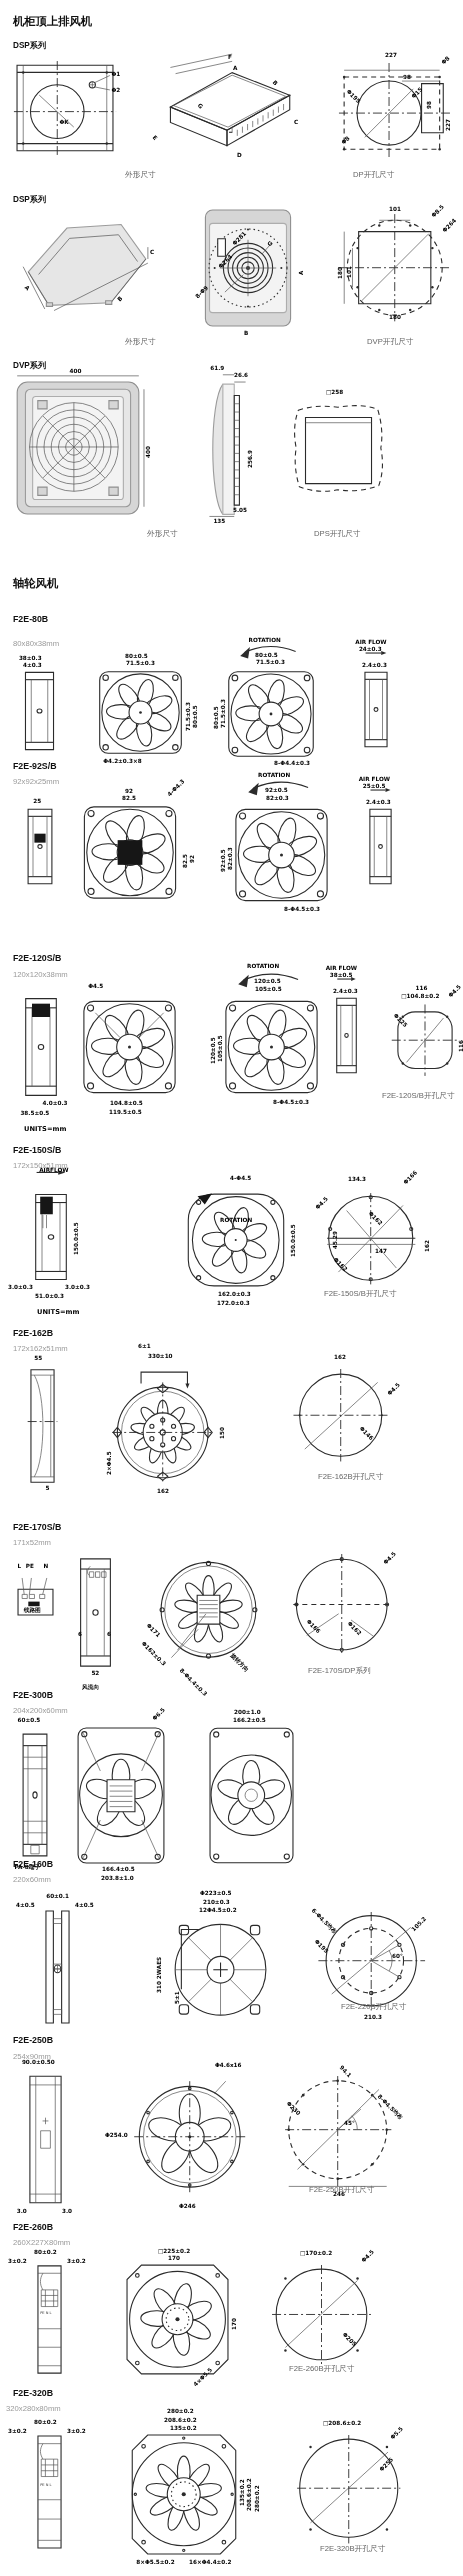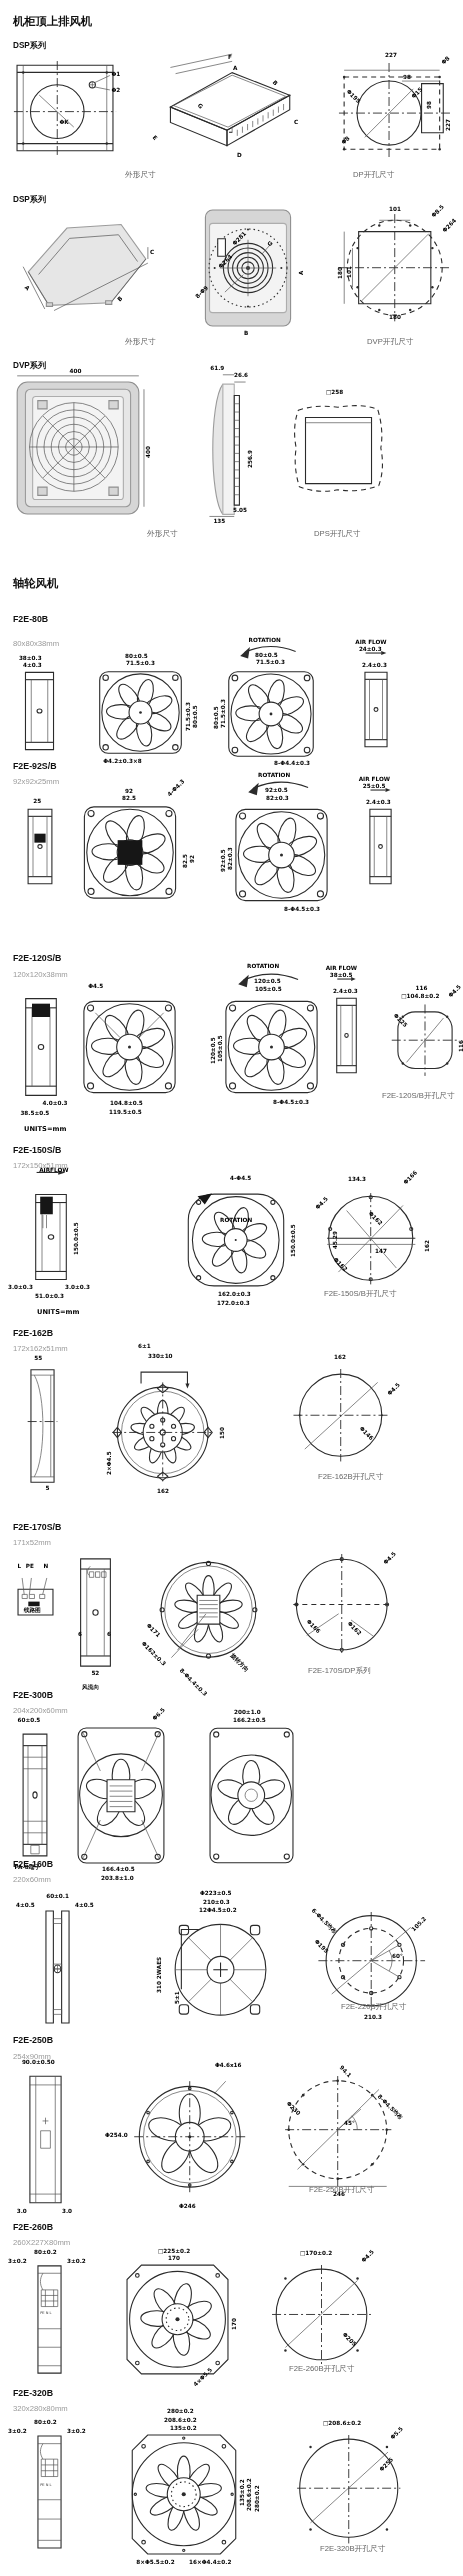--- a/index.html
+++ b/index.html
@@ -887,21 +887,21 @@
         <circle cx="30" cy="168" r="2.4" class="dot"></circle>
         <circle cx="170" cy="168" r="2.4" class="dot"></circle>
 </svg>
 <span class="dim" style="left:30px;top:-13.4px">□170±0.2</span>
 <span class="dim d45" style="left:91px;top:-4.1px">Φ4.5</span>
 <span class="dim d45r" style="left:75px;top:68px">Φ205</span>
 </div>
 <div class="cap" style="left:289px;top:2364px">F2E-260B开孔尺寸</div>
 
 <div class="model" style="left:13px;top:2388px">F2E-320B</div>
-<div class="size" style="left:13px;top:2404px">320x280x80mm</div>
+<div class="size" style="left:6px;top:2404px">320x280x80mm</div>
 <div class="drawing" style="left:33px;top:2434px;width:33px;height:116px">
 <svg viewBox="0 0 40 120" preserveAspectRatio="none">
 <rect x="6" y="2" width="28" height="116"></rect>
 <line x1="6" y1="10" x2="34" y2="10" class="thin"></line>
         <line x1="6" y1="110" x2="34" y2="110" class="thin"></line>
 <rect x="10" y="26" width="20" height="18" class="thin"></rect>
 <line x1="10" y1="32" x2="30" y2="32" class="thin"></line>
         <line x1="10" y1="38" x2="30" y2="38" class="thin"></line>
 <line x1="15" y1="26" x2="15" y2="44" class="thin"></line>
         <line x1="25" y1="26" x2="25" y2="44" class="thin"></line>

